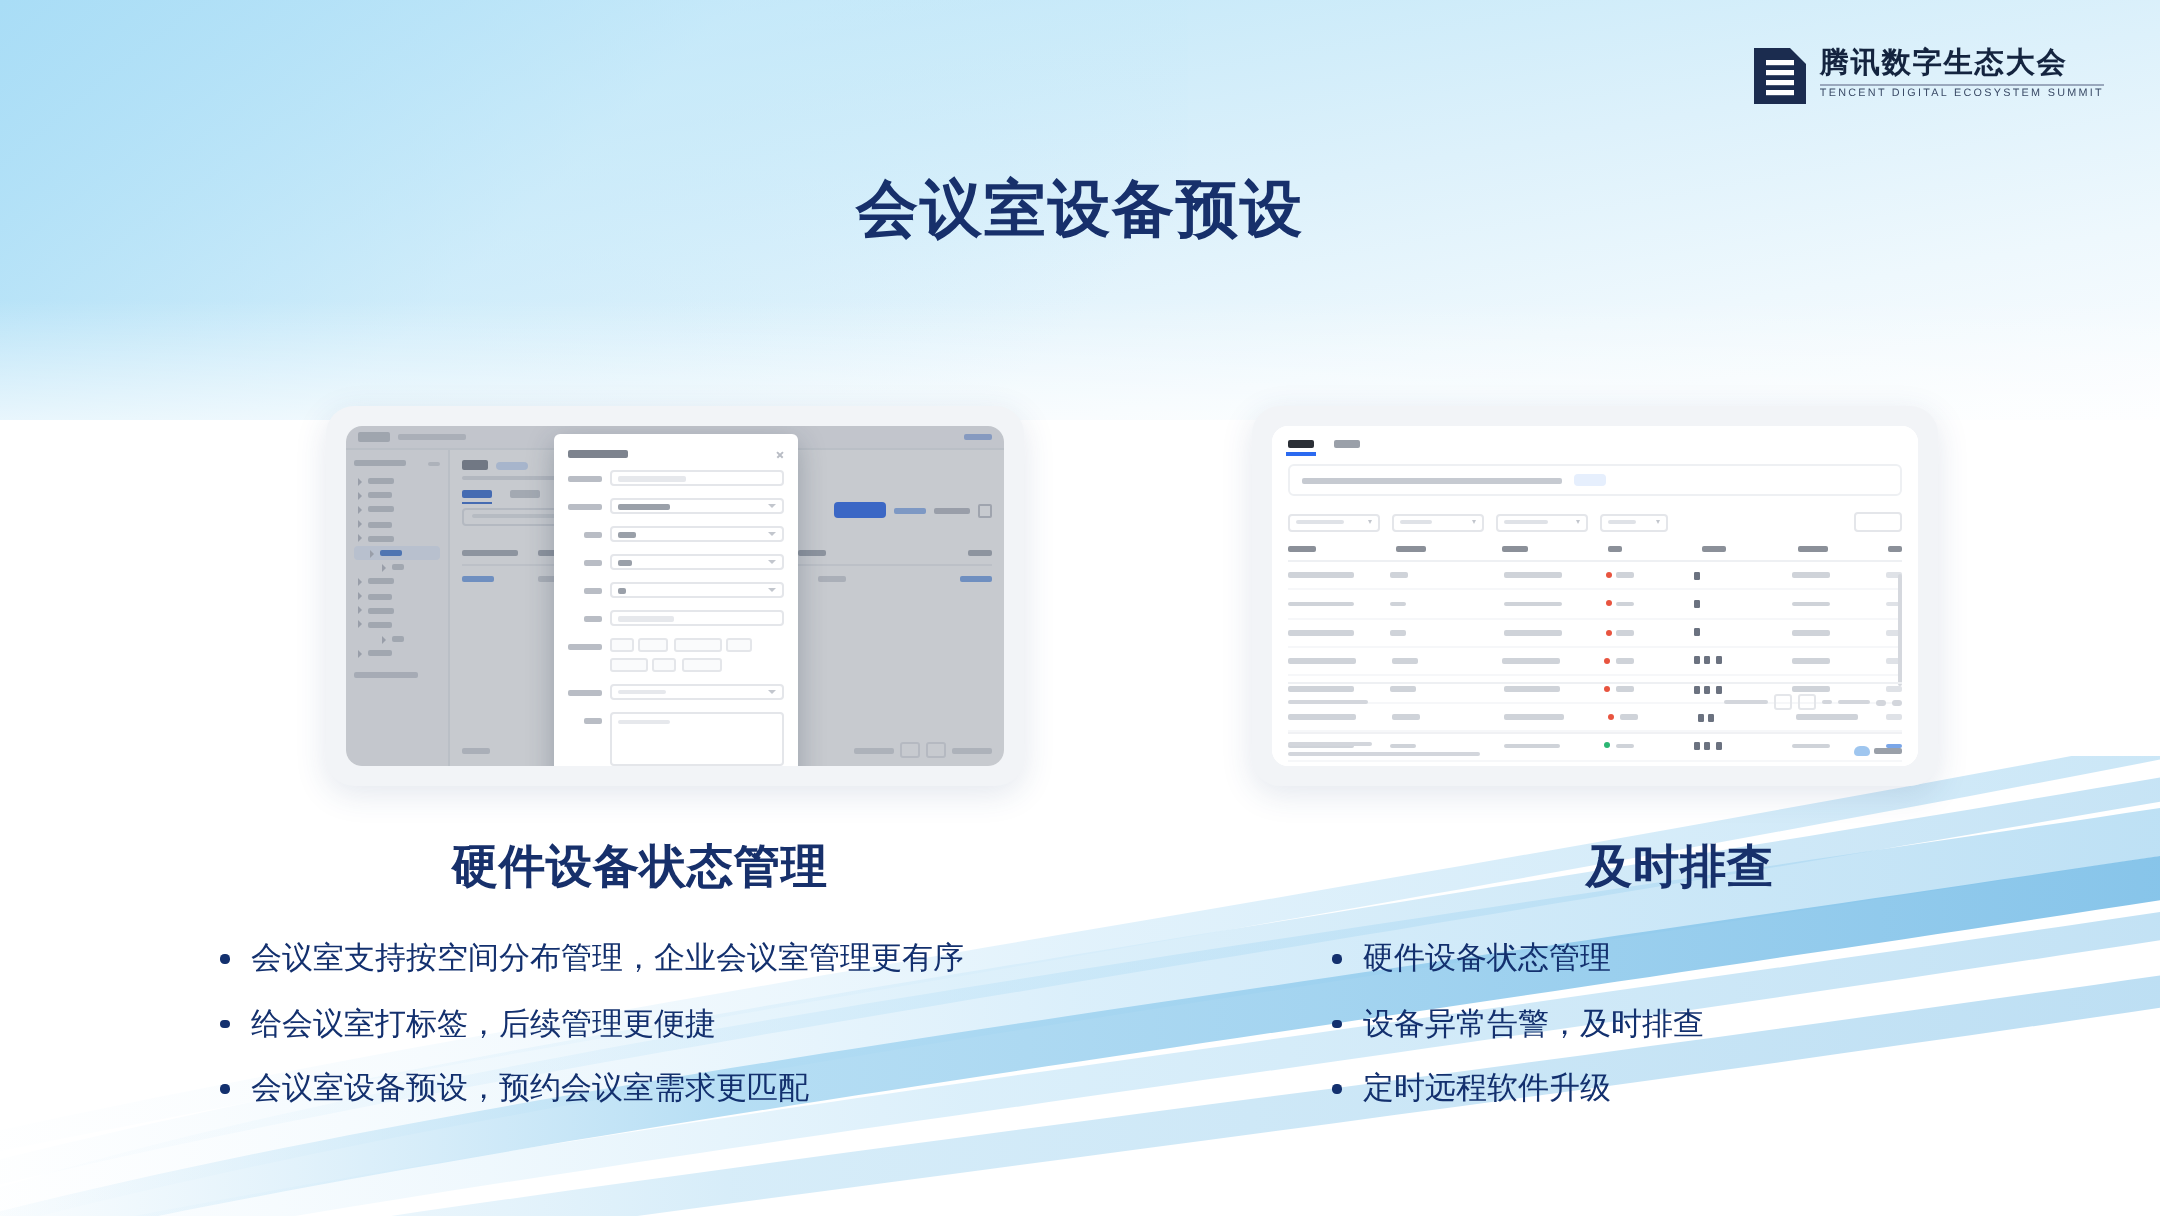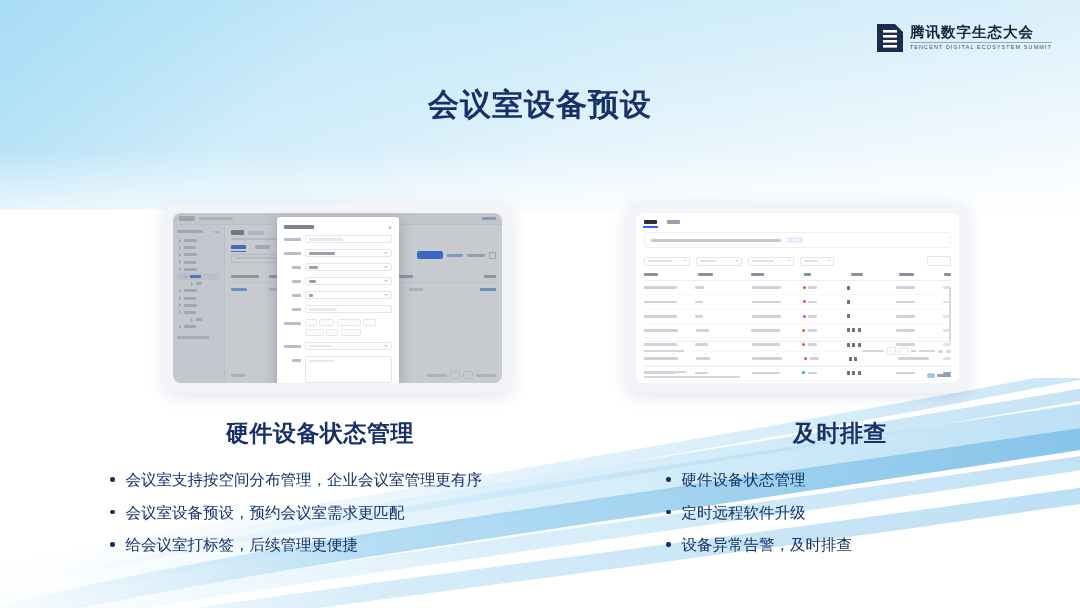--- a/index.html
+++ b/index.html
@@ -624,40 +624,40 @@
 
   <div class="col col-left">
     <h2>硬件设备状态管理</h2>
     <ul class="bullets">
       <li>
           <span class="dot"></span>
           <span>会议室支持按空间分布管理，企业会议室管理更有序</span>
         </li>
       <li>
           <span class="dot"></span>
-          <span>会议室设备预设，预约会议室需求更匹配</span>
+          <span>给会议室打标签，后续管理更便捷</span>
         </li>
       <li>
           <span class="dot"></span>
-          <span>给会议室打标签，后续管理更便捷</span>
+          <span>会议室设备预设，预约会议室需求更匹配</span>
         </li>
     </ul>
   </div>
 
   <div class="col col-right">
     <h2>及时排查</h2>
     <ul class="bullets">
       <li>
           <span class="dot"></span>
           <span>硬件设备状态管理</span>
         </li>
       <li>
           <span class="dot"></span>
-          <span>定时远程软件升级</span>
+          <span>设备异常告警，及时排查</span>
         </li>
       <li>
           <span class="dot"></span>
-          <span>设备异常告警，及时排查</span>
+          <span>定时远程软件升级</span>
         </li>
     </ul>
   </div>
 
 </div>
 
 </body></html>

